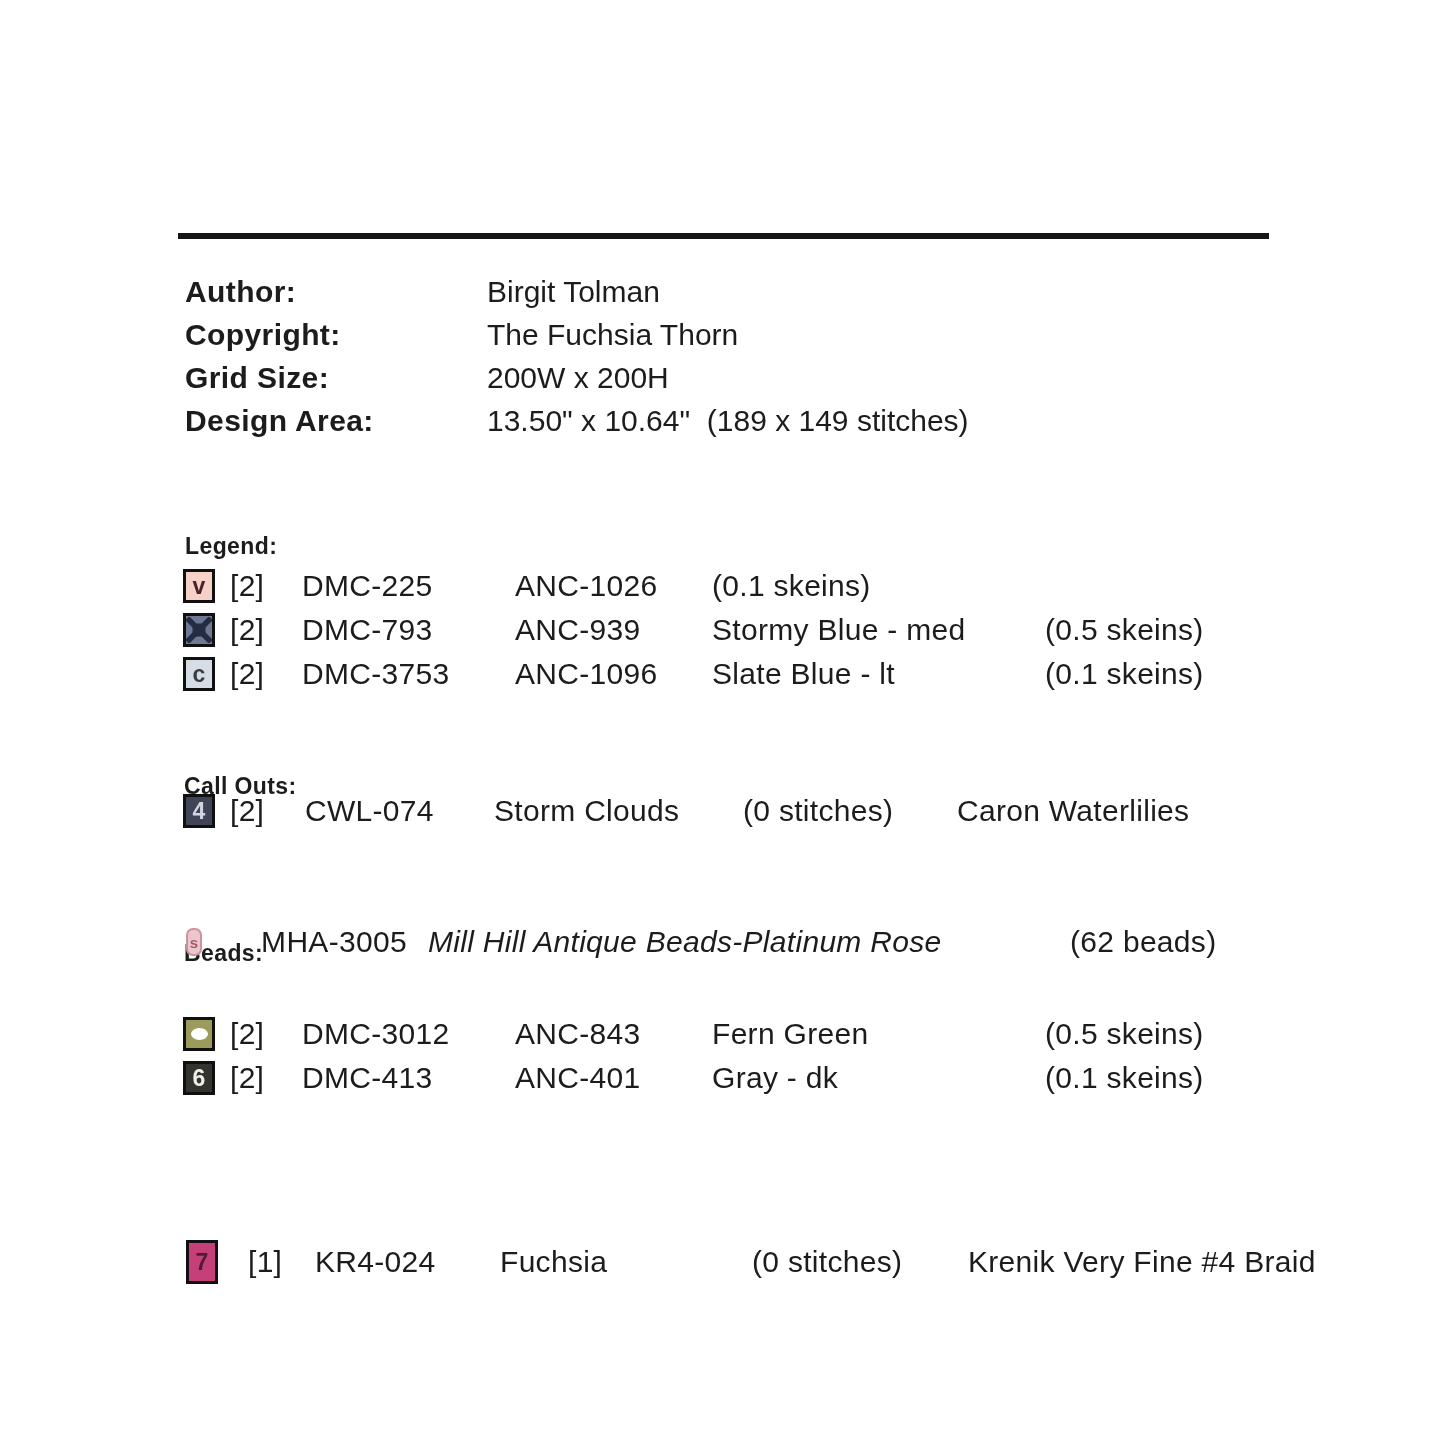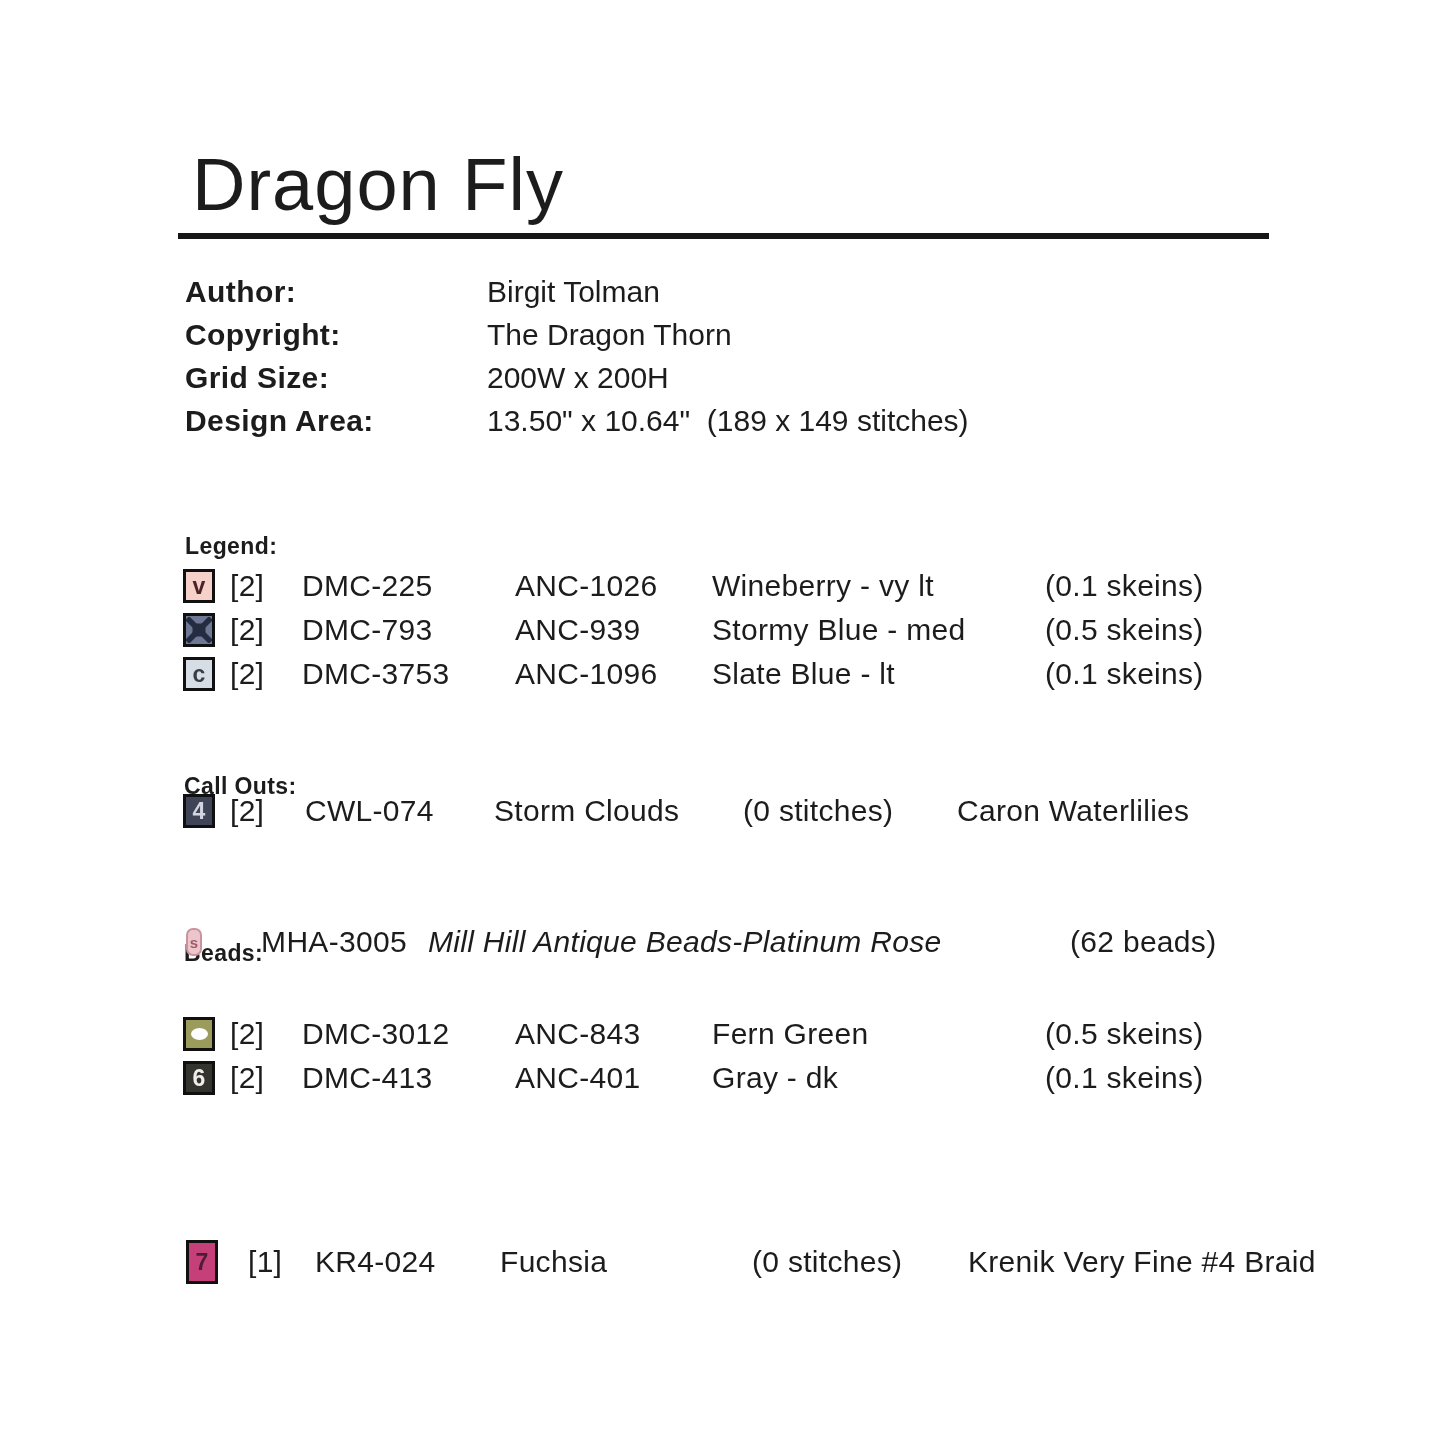--- a/index.html
+++ b/index.html
@@ -33,45 +33,43 @@
   
   .bd1{width:54px;} .bd2{width:188px;text-align:center;} .bd3{width:642px;font-style:italic;}
   
   .ex1{width:62px;} .ex2{width:67px;} .ex3{width:185px;} .ex4{width:252px;} .ex5{width:216px;}
 </style>
 </head>
 <body>
 
 <div class="page">
 
-  <div class="title">Dragon Fly</div>
   <div class="rule"></div>
 
   <div class="info">
     <span class="lab">Author:</span>
     <span>Birgit Tolman</span>
     <span class="lab">Copyright:</span>
-    <span>The Dragon Thorn</span>
+    <span>The Fuchsia Thorn</span>
     <span class="lab">Grid Size:</span>
     <span>200W x 200H</span>
     <span class="lab">Design Area:</span>
     <span>13.50" x 10.64"  (189 x 149 stitches)</span>
   </div>
 
   <div class="sec-head" style="left:185px;top:525px;">Legend:</div>
 
   <div class="rows" style="left:183px;top:564px;">
     <div class="row">
       <span class="cell lg1">
           <span class="sym" style="background: rgb(245, 209, 201); color: rgb(78, 33, 40);">v</span>
         </span>
       <span class="cell lg2">[2]</span>
       <span class="cell lg3">DMC-225</span>
       <span class="cell lg4">ANC-1026</span>
-      <span class="cell lg5">Wineberry - vy lt</span>
       <span class="cell">(0.1 skeins)</span>
     </div>
     <div class="row">
       <span class="cell lg1">
           <span class="sym" style="background: rgb(110, 120, 148); color: rgb(36, 44, 66);">
             <svg width="26" height="26" viewBox="0 0 28 28">
               <g fill="currentColor">
                 <rect x="11" y="-4" width="6" height="36" transform="rotate(45 14 14)"></rect>
                 <rect x="11" y="-4" width="6" height="36" transform="rotate(-45 14 14)"></rect>
                 <rect x="7" y="7" width="14" height="14"></rect>

